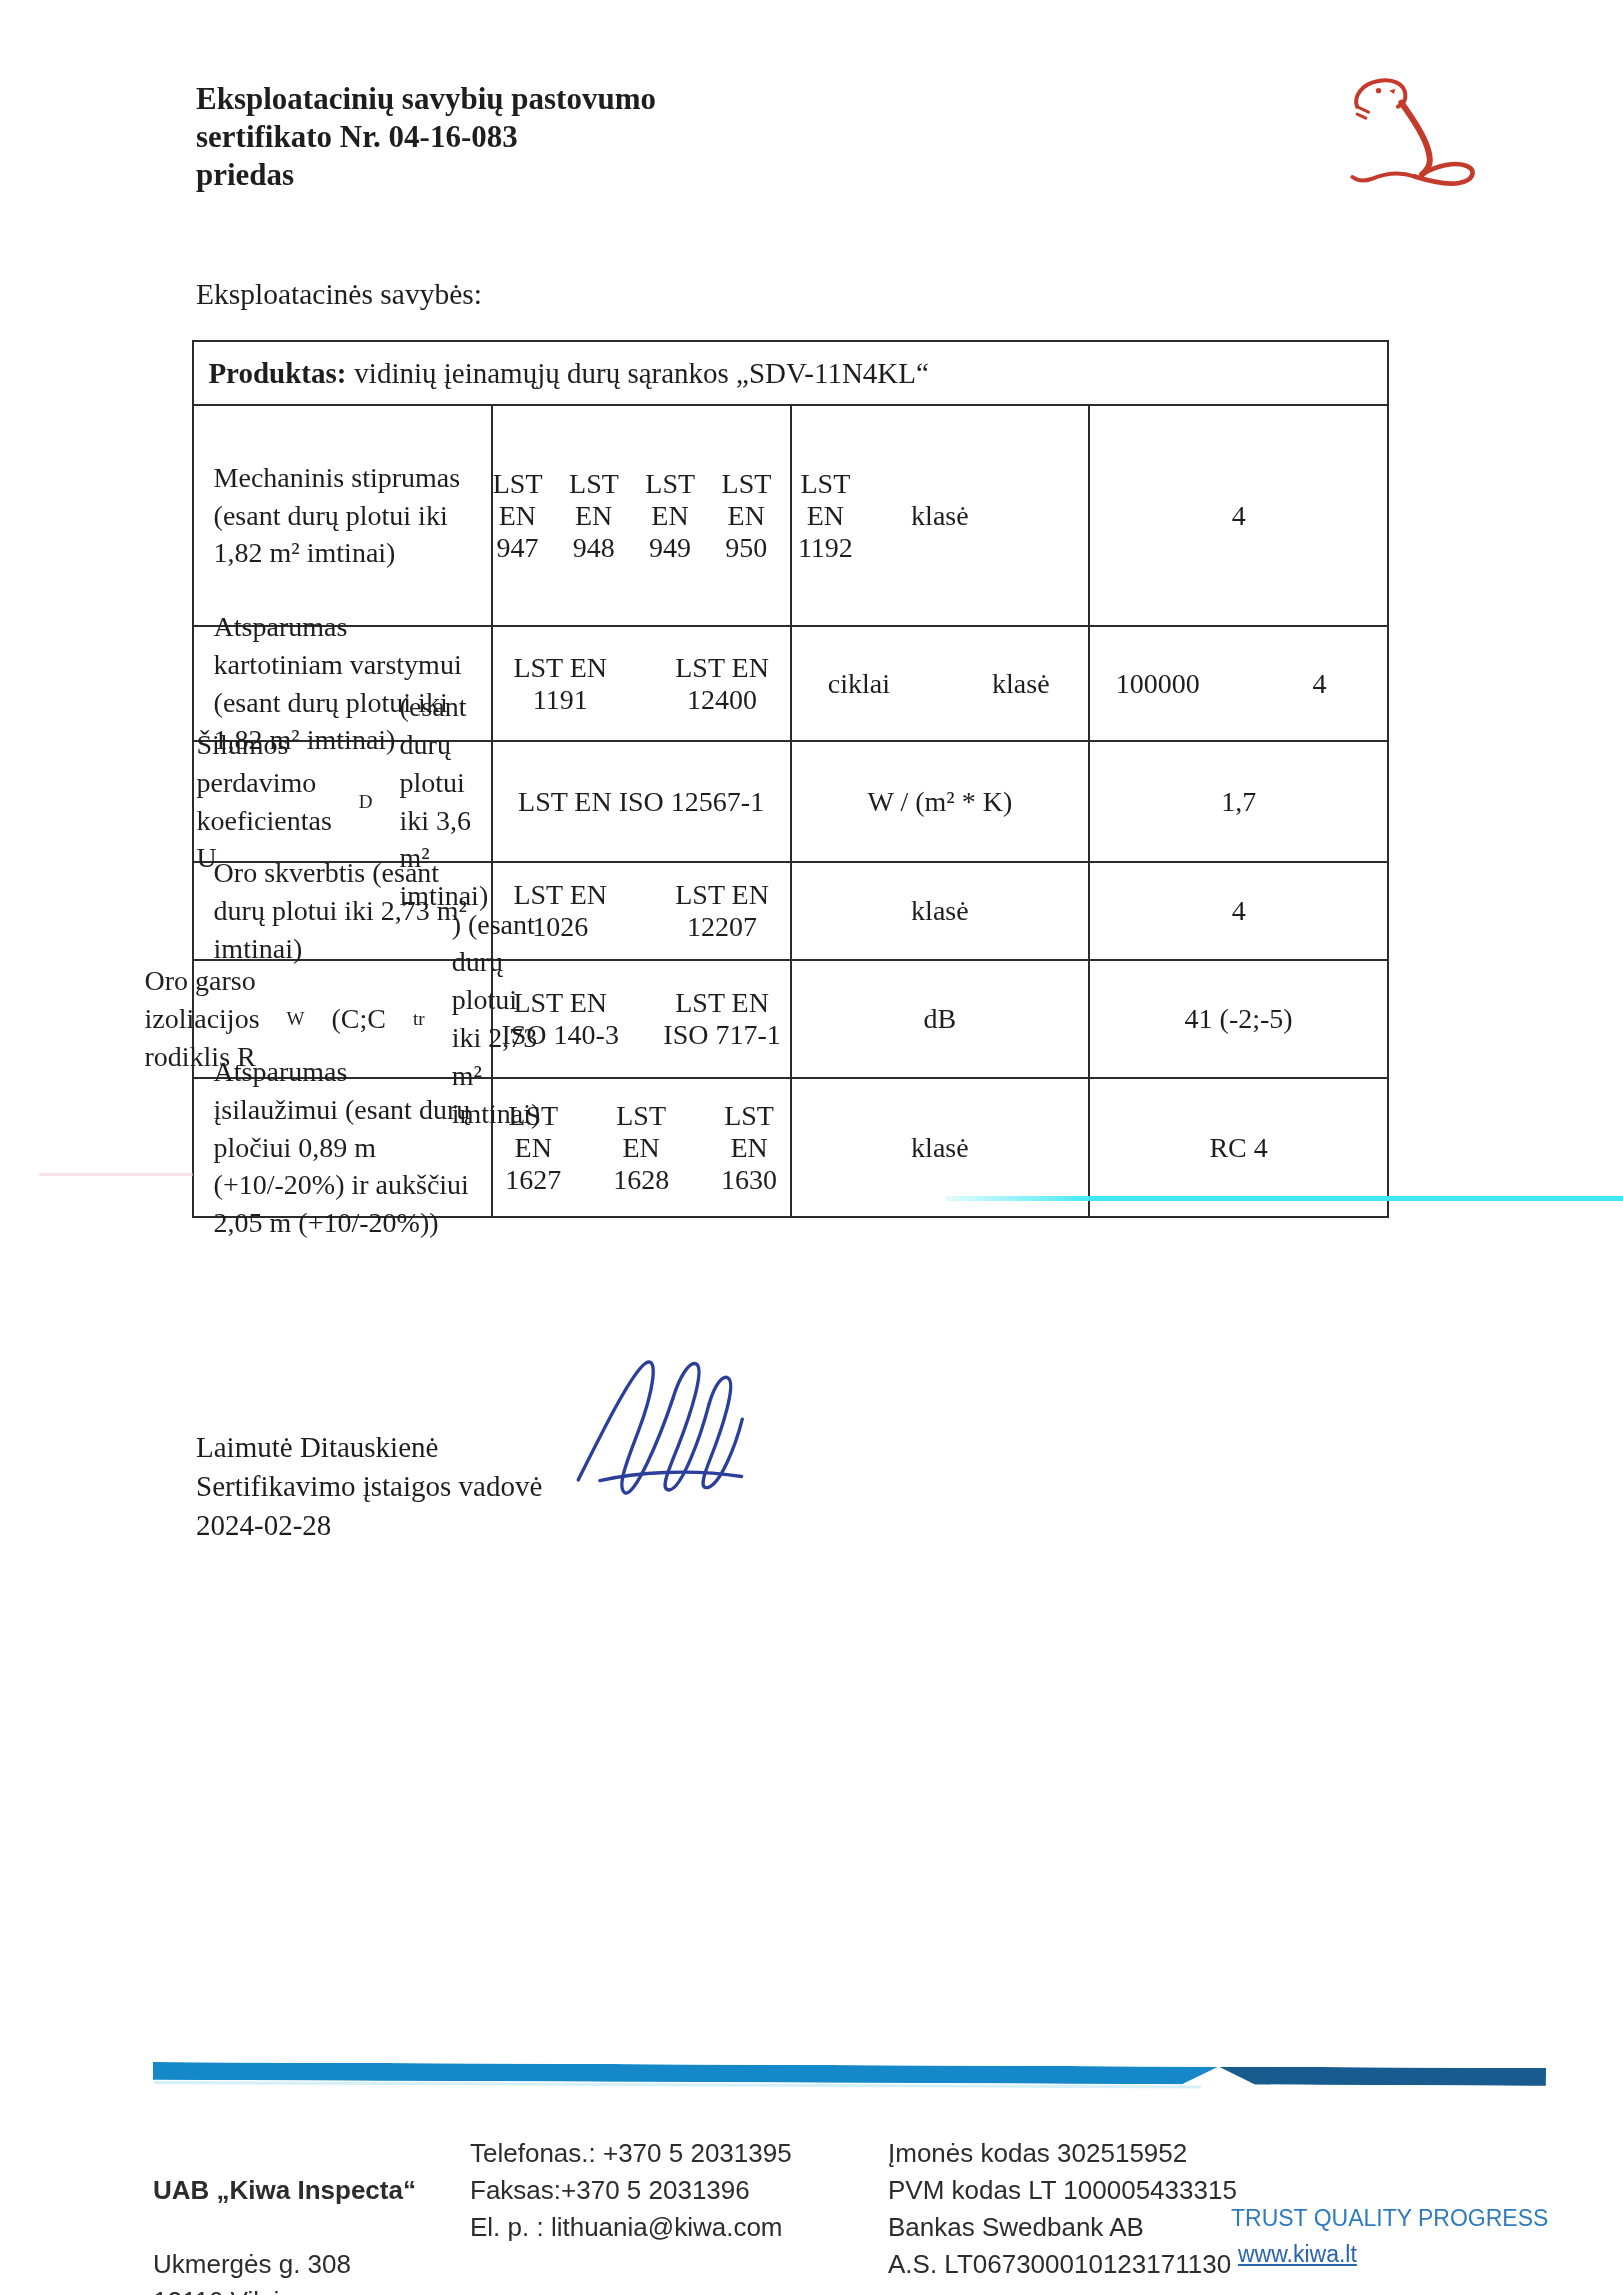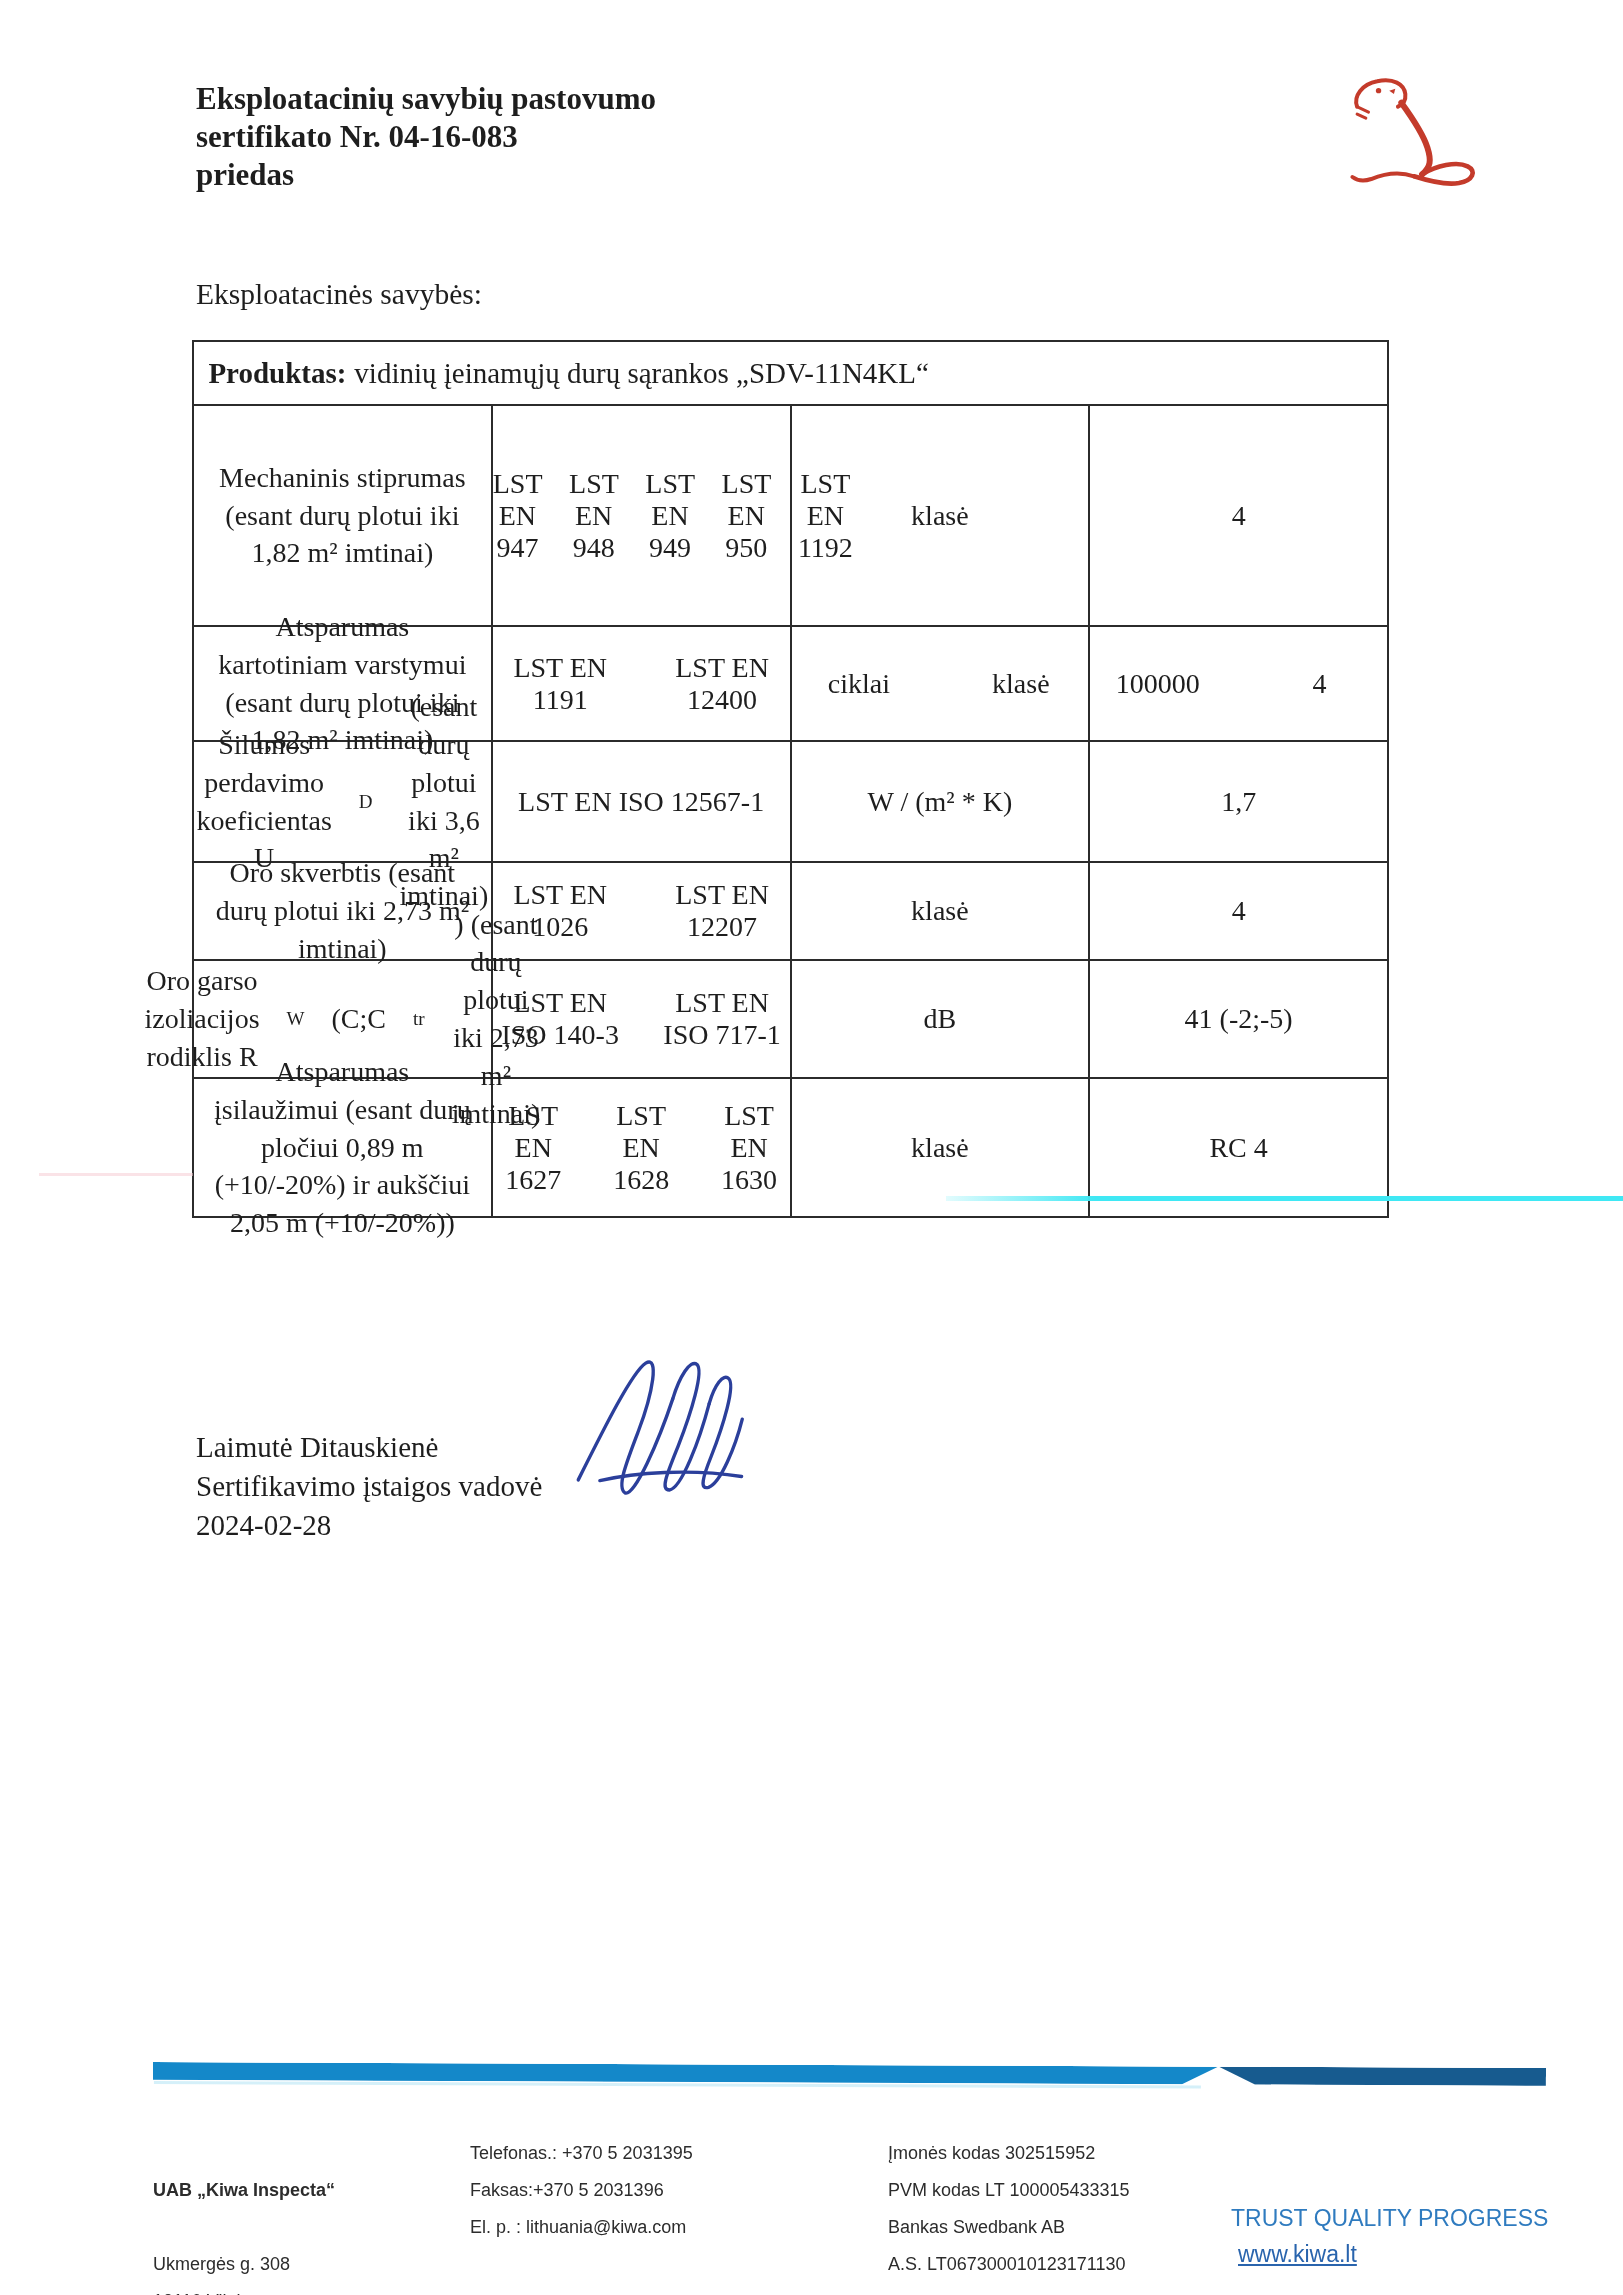--- a/index.html
+++ b/index.html
@@ -36,21 +36,21 @@
   .perf-table td,.perf-table th{border:2px solid var(--border);padding:0;vertical-align:middle;}
   .perf-table{border:2.6px solid var(--border);}
   .product-row td{height:62px;text-align:left;padding-left:14.4px;border-bottom-width:2.6px;font-size:29px;}
   .product-label{font-weight:bold;}
   .product-value{margin-left:7.9px;}
   .head-row th{height:92px;font-size:29.5px;font-weight:bold;text-align:center;
     line-height:1.25;padding:0 11.8px;border-bottom-width:3.3px;}
   .cell{display:flex;flex-direction:row;justify-content:space-evenly;align-items:center;
         width:100%;box-sizing:border-box;gap:27px;}
   .cell .ln{width:100%;text-align:center;}
-  .prop{justify-content:center;padding:0 19.6px;text-align:center;line-height:1.35;}
+  .prop{justify-content:center;padding:0 19.6px;line-height:1.35;}
   sub{font-size:68%;}
   
   .h330{height:216px;} .h170{height:111px;} .h180{height:118px;}
   .h145{height:95px;} .h175{height:115px;} .h205{height:134px;}
   
   .cyan-line{
     position:absolute;left:946px;top:1196px;width:678px;height:4.6px;
     background:linear-gradient(to right, rgba(63,232,244,0.15), var(--artifact_cyan) 22%);
     pointer-events:none;
   }
@@ -59,21 +59,21 @@
   .sign-block{position:absolute;left:196px;top:1428px;font-size:29px;line-height:39px;white-space:pre-line;}
   .sign-scribble{position:absolute;left:558px;top:1341px;width:216px;height:190px;color:var(--signature_blue);}
   
   .bar-wrap{position:absolute;left:0;top:0;width:1624px;height:2295px;transform:rotate(0.25deg);transform-origin:153px 2068px;pointer-events:none;}
   .bar-light{position:absolute;left:153px;top:2062px;width:1065px;height:17.7px;background:var(--bar_light);
     clip-path:polygon(0 0,100% 0,calc(100% - 36px) 100%,0 100%);}
   .bar-dark{position:absolute;left:1219px;top:2062px;width:327px;height:17.7px;background:var(--bar_dark);
     clip-path:polygon(0 0,100% 0,100% 100%,36px 100%);}
   .bar-fringe{position:absolute;left:154px;top:2081px;width:1047px;height:3.3px;background:#bfe8f6;opacity:.65;}
   .footer{position:absolute;top:2135px;font-family:"Liberation Sans","DejaVu Sans",sans-serif;
-    font-size:18px;line-height:37px;color:#2c2c2c;white-space:pre-line;}
+    font-size:26px;line-height:37px;color:#2c2c2c;white-space:pre-line;}
   .fcol1{left:153px;}
   .fcol1 .company{font-weight:bold;}
   .fcol2{left:470px;}
   .fcol3{left:888px;}
   .slogan{position:absolute;left:1231px;top:2205px;font-family:"Liberation Sans","DejaVu Sans",sans-serif;
     font-size:23px;color:var(--slogan_blue);}
   .weblink{position:absolute;left:1238px;top:2241px;font-family:"Liberation Sans","DejaVu Sans",sans-serif;
     font-size:23px;color:var(--link_blue);text-decoration:underline;cursor:pointer;}
 </style>
 </head>

